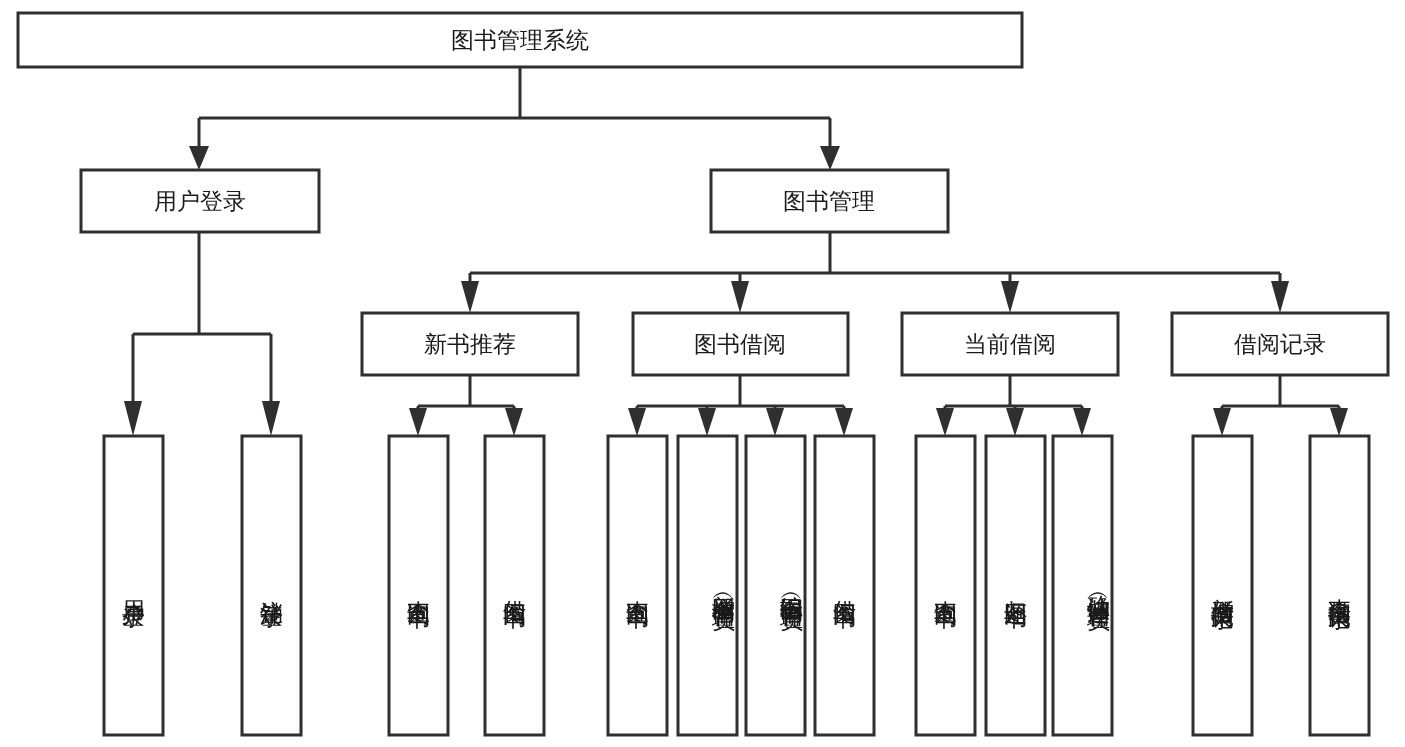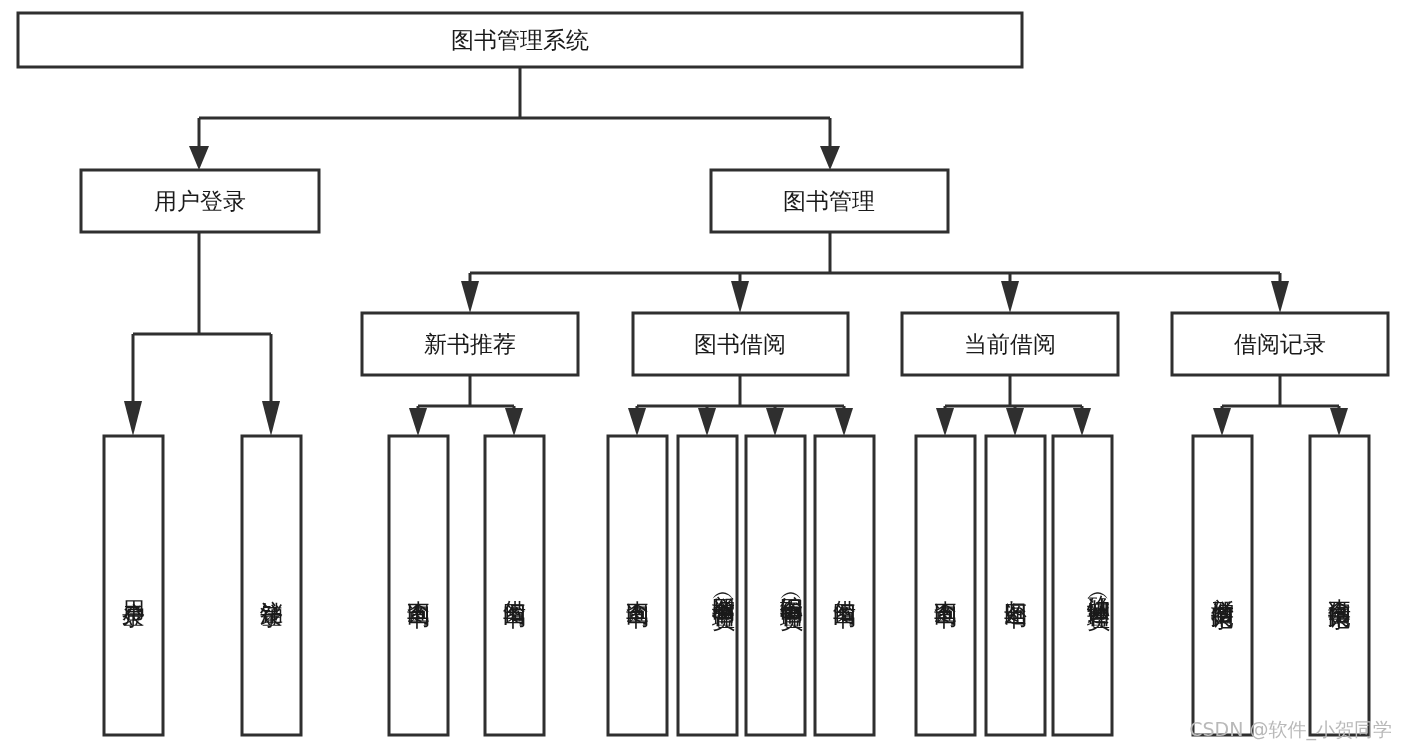--- a/index.html
+++ b/index.html
@@ -216,14 +216,13 @@
   <div class="node-label-v" style="left:746px;top:440px;width:59px;height:291px;align-items:flex-start;">编辑图书（管理员）</div>
   <div class="node-label-v" style="left:815px;top:436px;width:59px;height:299px;">借阅图书</div>
 
   <div class="node-label-v" style="left:916px;top:436px;width:59px;height:299px;">查询图书</div>
   <div class="node-label-v" style="left:986px;top:436px;width:59px;height:299px;">归还图书</div>
   <div class="node-label-v" style="left:1053px;top:440px;width:59px;height:291px;align-items:flex-start;">确认归还（管理员）</div>
 
   <div class="node-label-v" style="left:1193px;top:436px;width:59px;height:299px;">新增借阅记录</div>
   <div class="node-label-v" style="left:1310px;top:436px;width:59px;height:299px;">查询借阅记录</div>
 
-  <div class="watermark">CSDN @软件_小贺同学</div>
 </div>
 
 </body></html>

